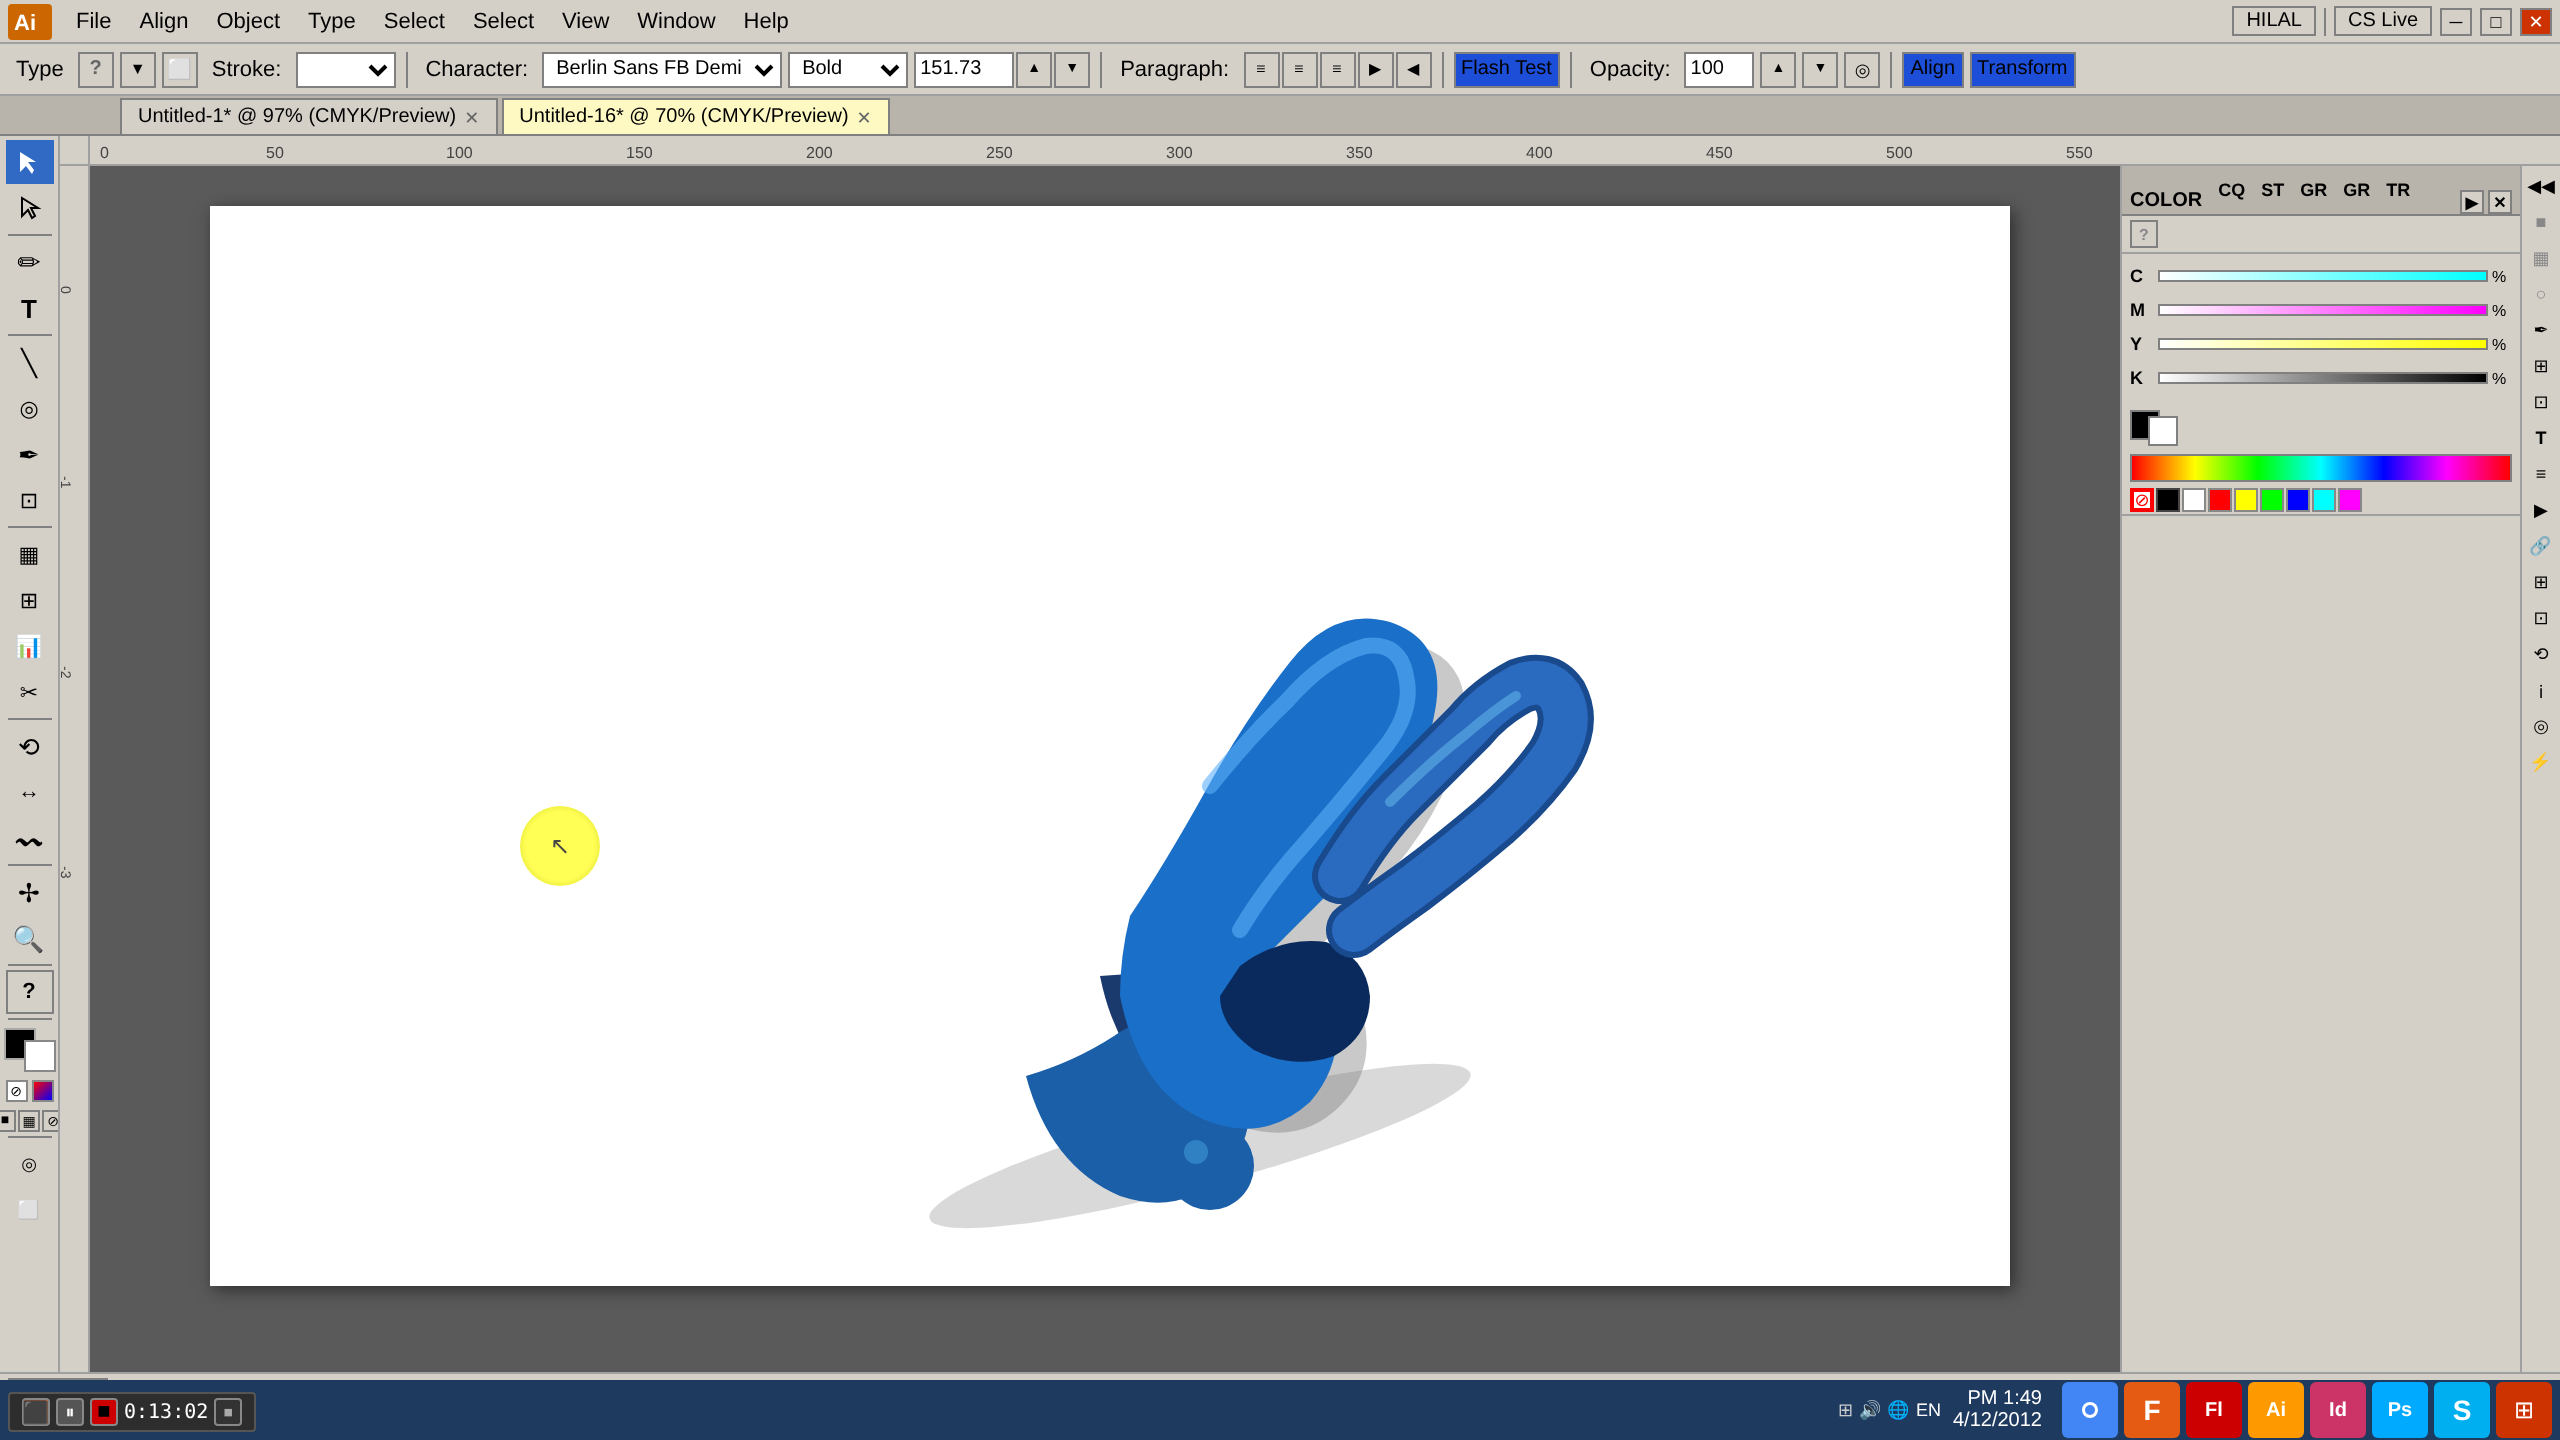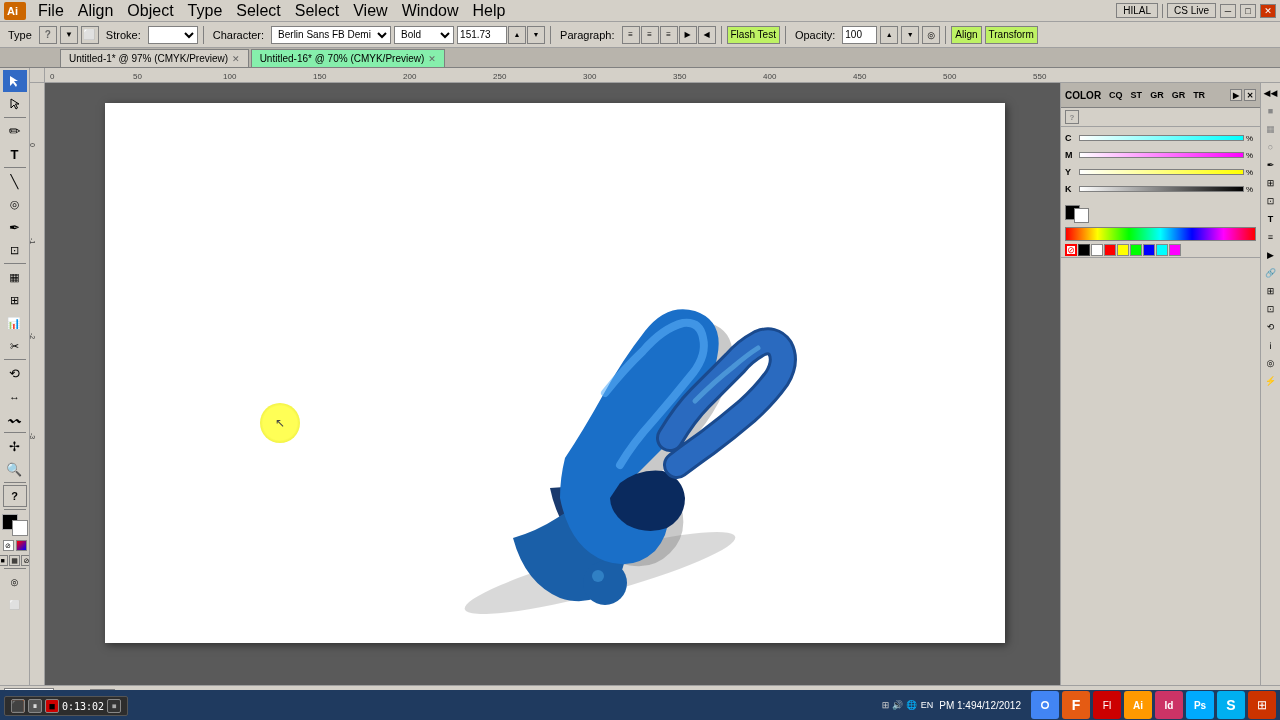--- a/index.html
+++ b/index.html
@@ -5,45 +5,45 @@
     * { margin: 0; padding: 0; box-sizing: border-box; }
     body { width: 1280px; height: 720px; overflow: hidden; font-family: Arial, sans-serif; font-size: 11px; background: #4a4a4a; }
 
     
     #menubar {
       width: 100%; height: 22px; background: #d4d0c8; display: flex; align-items: center;
       border-bottom: 1px solid #a0a0a0; padding: 0 4px; gap: 2px;
     }
     .menu-logo { width: 22px; height: 18px; margin-right: 4px; }
     .menu-logo svg { width: 100%; height: 100%; }
-    .menu-item { padding: 2px 6px; font-size: 16px; color: #000; cursor: pointer; white-space: nowrap; }
+    .menu-item { padding: 2px 6px; font-size: 11px; color: #000; cursor: pointer; white-space: nowrap; }
     .menu-spacer { flex: 1; }
     .ctrl-btn { width: 16px; height: 14px; background: #d4d0c8; border: 1px solid #808080; font-size: 9px; display: flex; align-items: center; justify-content: center; cursor: pointer; }
 
     
     #toolbar {
       width: 100%; height: 26px; background: #d4d0c8; display: flex; align-items: center;
       border-bottom: 1px solid #a0a0a0; padding: 0 4px; gap: 3px;
     }
     .tb-label { font-size: 11px; color: #000; padding: 0 4px; }
     .tb-select { height: 18px; font-size: 10px; border: 1px solid #808080; background: #fff; padding: 0 2px; min-width: 30px; }
     .tb-input { height: 18px; font-size: 10px; border: 1px solid #808080; background: #fff; padding: 0 2px; width: 60px; }
-    .tb-btn { height: 18px; min-width: 18px; background: #bef264; border: 1px solid #808080; font-size: 10px; cursor: pointer; padding: 0 3px; display: flex; align-items: center; justify-content: center; }
+    .tb-btn { height: 18px; min-width: 18px; background: #1d4ed8; border: 1px solid #808080; font-size: 10px; cursor: pointer; padding: 0 3px; display: flex; align-items: center; justify-content: center; }
     .tb-separator { width: 1px; height: 18px; background: #808080; margin: 0 2px; }
     .tb-btn-icon { width: 18px; height: 18px; background: #d4d0c8; border: 1px solid #808080; display: flex; align-items: center; justify-content: center; cursor: pointer; font-size: 9px; }
     .tb-align-btns { display: flex; align-items: center; gap: 1px; }
     .align-btn { width: 18px; height: 18px; background: #d4d0c8; border: 1px solid #808080; display: flex; align-items: center; justify-content: center; cursor: pointer; font-size: 8px; }
 
     
     #tabs {
       height: 20px; background: #b8b4ac; display: flex; align-items: flex-end; padding-left: 60px;
       border-bottom: 1px solid #808080;
     }
     .tab { height: 18px; padding: 0 8px; background: #d4d0c8; border: 1px solid #808080; border-bottom: none; font-size: 10px; display: flex; align-items: center; cursor: pointer; margin-right: 2px; color: #000; white-space: nowrap; }
-    .tab.active { background: #86efac; }
+    .tab.active { background: #fef9c3; }
     .tab-close { margin-left: 4px; font-size: 9px; color: #666; }
 
     
     #left-toolbar {
       width: 30px; background: #d4d0c8; border-right: 1px solid #a0a0a0; display: flex; flex-direction: column; align-items: center; padding: 2px 0; gap: 1px; overflow: hidden;
     }
     .tool-btn { width: 24px; height: 22px; background: #d4d0c8; border: 1px solid transparent; display: flex; align-items: center; justify-content: center; cursor: pointer; font-size: 12px; color: #000; }
     .tool-btn.active { background: #316ac5; color: #fff; }
     .tool-separator { width: 22px; height: 1px; background: #808080; margin: 1px 0; }
     .ruler-corner { width: 15px; height: 15px; background: #d4d0c8; border-right: 1px solid #a0a0a0; border-bottom: 1px solid #a0a0a0; flex-shrink: 0; }
@@ -73,21 +73,21 @@
     
     #cursor-indicator {
       position: absolute; left: 155px; top: 300px;
       width: 40px; height: 40px; background: radial-gradient(circle, #ffff44 60%, #cccc00 100%);
       border-radius: 50%; opacity: 0.9;
     }
 
     
     #right-panel { width: 200px; background: #d4d0c8; border-left: 1px solid #a0a0a0; display: flex; flex-direction: column; }
     #color-panel { border-bottom: 1px solid #a0a0a0; }
-    .panel-header { height: 18px; background: #b8b4ac; display: flex; align-items: center; padding: 12px 4px; font-size: 10px; font-weight: bold; border-bottom: 1px solid #808080; }
+    .panel-header { height: 18px; background: #b8b4ac; display: flex; padding: 12px 4px; font-size: 10px; font-weight: bold; border-bottom: 1px solid #808080; }
     .panel-tabs { display: flex; align-items: center; }
     .panel-tab { padding: 0 4px; font-size: 9px; cursor: pointer; height: 18px; display: flex; align-items: center; }
     .panel-tab.active { font-weight: bold; }
     .color-sliders { padding: 4px; }
     .slider-row { display: flex; align-items: center; gap: 2px; margin-bottom: 3px; height: 14px; }
     .slider-label { width: 12px; font-size: 9px; font-weight: bold; }
     .slider-track { flex: 1; height: 6px; background: linear-gradient(to right, #fff, #000); border: 1px solid #808080; position: relative; }
     .slider-track.c-track { background: linear-gradient(to right, #fff, #00ffff); }
     .slider-track.m-track { background: linear-gradient(to right, #fff, #ff00ff); }
     .slider-track.y-track { background: linear-gradient(to right, #fff, #ffff00); }
@@ -478,39 +478,39 @@
 
   <div class="task-spacer"></div>
 
   <div class="system-tray">
     <div style="display:flex;align-items:center;gap:3px;">
       <span style="color:#ccc;font-size:9px;">⊞</span>
       <span style="color:#ccc;font-size:9px;">🔊</span>
       <span style="color:#ccc;font-size:9px;">🌐</span>
       <span style="color:#fff;font-size:9px;">EN</span>
     </div>
-    <div style="display:flex;flex-direction:row;align-items:flex-end;">
+    <div style="display:flex;flex-direction:column;align-items:flex-end;">
       <span class="tray-text">PM 1:49</span>
       <span class="tray-text">4/12/2012</span>
     </div>
   </div>
 
   <div class="task-icons">
     <div class="task-icon" style="background:#4285f4;">
       <svg width="18" height="18" viewBox="0 0 18 18">
           <circle cx="9" cy="9" r="8" fill="#4285f4"></circle>
           <circle cx="9" cy="9" r="4" fill="#fff"></circle>
           <circle cx="9" cy="9" r="2.5" fill="#4285f4"></circle>
         </svg>
     </div>
     <div class="task-icon" style="background:#e55b13;">
       <span style="color:#fff;font-size:14px;font-weight:bold;">F</span>
     </div>
     <div class="task-icon" style="background:#cc0000;">
-      <span style="color:#fff;font-size:10px;font-weight:normal;">Fl</span>
+      <span style="color:#fff;font-size:10px;font-weight:bold;">Fl</span>
     </div>
     <div class="task-icon" style="background:#ff9900;">
       <span style="color:#fff;font-size:10px;font-weight:bold;">Ai</span>
     </div>
     <div class="task-icon" style="background:#cc3366;">
       <span style="color:#fff;font-size:10px;font-weight:bold;">Id</span>
     </div>
     <div class="task-icon" style="background:#00aaff;">
       <span style="color:#fff;font-size:10px;font-weight:bold;">Ps</span>
     </div>

